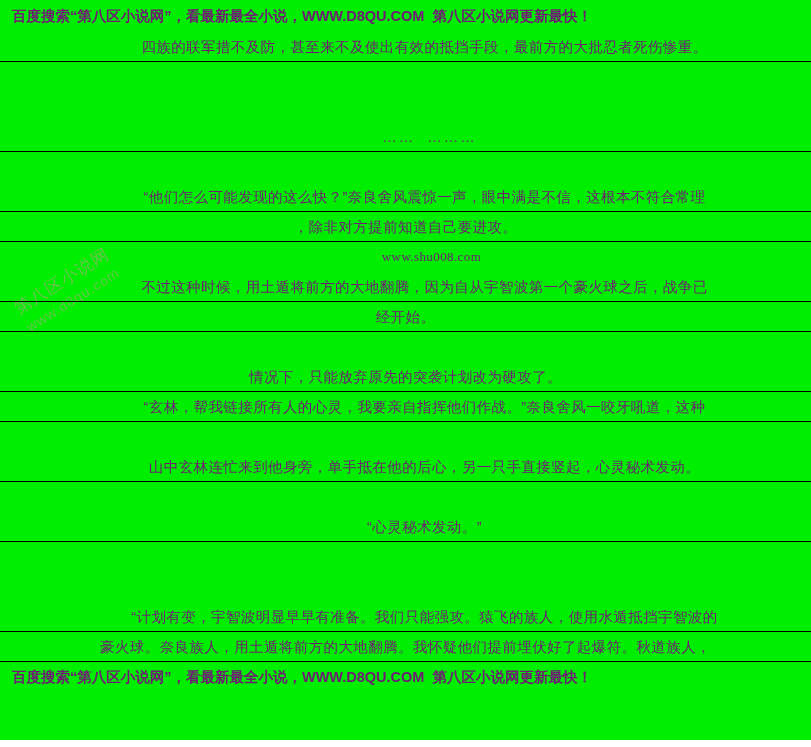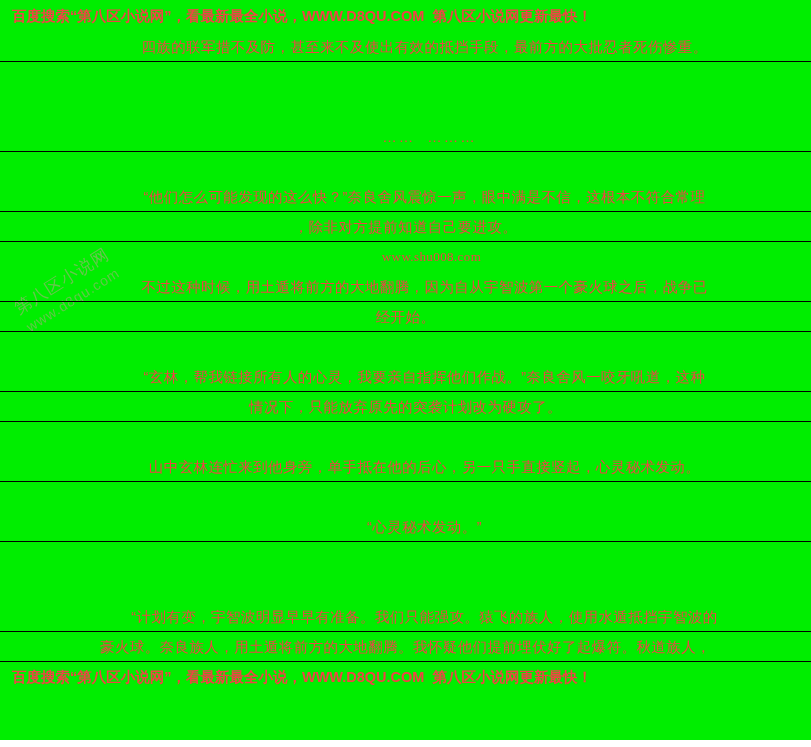--- a/index.html
+++ b/index.html
@@ -36,21 +36,21 @@
     box-sizing: border-box;
   }
   .line {
     position: relative;
     box-sizing: border-box;
     width: 100%;
     padding: 0 12px;
     font-size: 14.5px;
     line-height: 30px;
     height: 30px;
-    color: #ef4444;
+    color: #701a75;
     white-space: pre;
     letter-spacing: 0.4px;
     overflow: hidden;
   }
   .line.ruled {
     border-bottom: 1px solid #000000;
     text-align: center;
   }
   .line.indent {
     text-indent: 38px;
@@ -129,22 +129,22 @@
     <div class="line blank"></div>
     <div class="line blank"></div>
     <div class="line ruled dots">……  ………</div>
     <div class="line blank"></div>
     <div class="line ruled indent">“他们怎么可能发现的这么快？”奈良舍风震惊一声，眼中满是不信，这根本不符合常理</div>
     <div class="line ruled">，除非对方提前知道自己要进攻。</div>
     <div class="line site-note">www.shu008.com</div>
     <div class="line ruled indent">不过这种时候，用土遁将前方的大地翻腾，因为自从宇智波第一个豪火球之后，战争已</div>
     <div class="line ruled">经开始。</div>
     <div class="line blank"></div>
+    <div class="line ruled">情况下，只能放弃原先的突袭计划改为硬攻了。</div>
     <div class="line ruled indent">“玄林，帮我链接所有人的心灵，我要亲自指挥他们作战。”奈良舍风一咬牙吼道，这种</div>
-    <div class="line ruled">情况下，只能放弃原先的突袭计划改为硬攻了。</div>
     <div class="line blank"></div>
     <div class="line ruled indent">山中玄林连忙来到他身旁，单手抵在他的后心，另一只手直接竖起，心灵秘术发动。</div>
     <div class="line blank"></div>
     <div class="line ruled indent">“心灵秘术发动。”</div>
     <div class="line blank"></div>
     <div class="line blank"></div>
     <div class="line ruled indent">“计划有变，宇智波明显早早有准备。我们只能强攻。猿飞的族人，使用水遁抵挡宇智波的</div>
     <div class="line ruled">豪火球。奈良族人，用土遁将前方的大地翻腾。我怀疑他们提前埋伏好了起爆符。秋道族人，</div>
 
     <div class="line footer-line">百度搜索“第八区小说网”，看最新最全小说，WWW.D8QU.COM  第八区小说网更新最快！</div>

